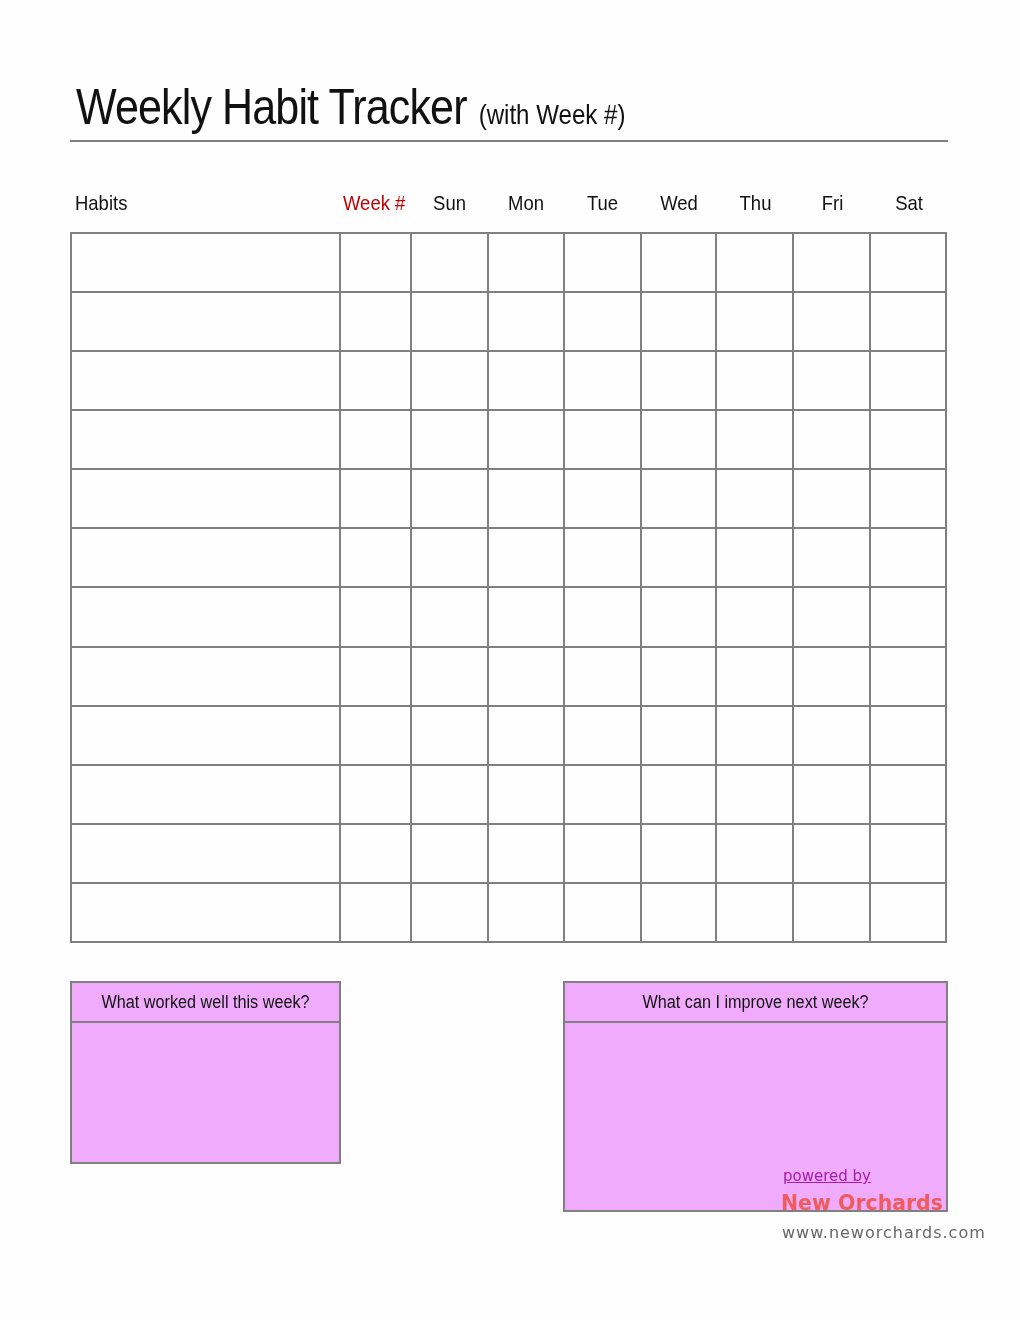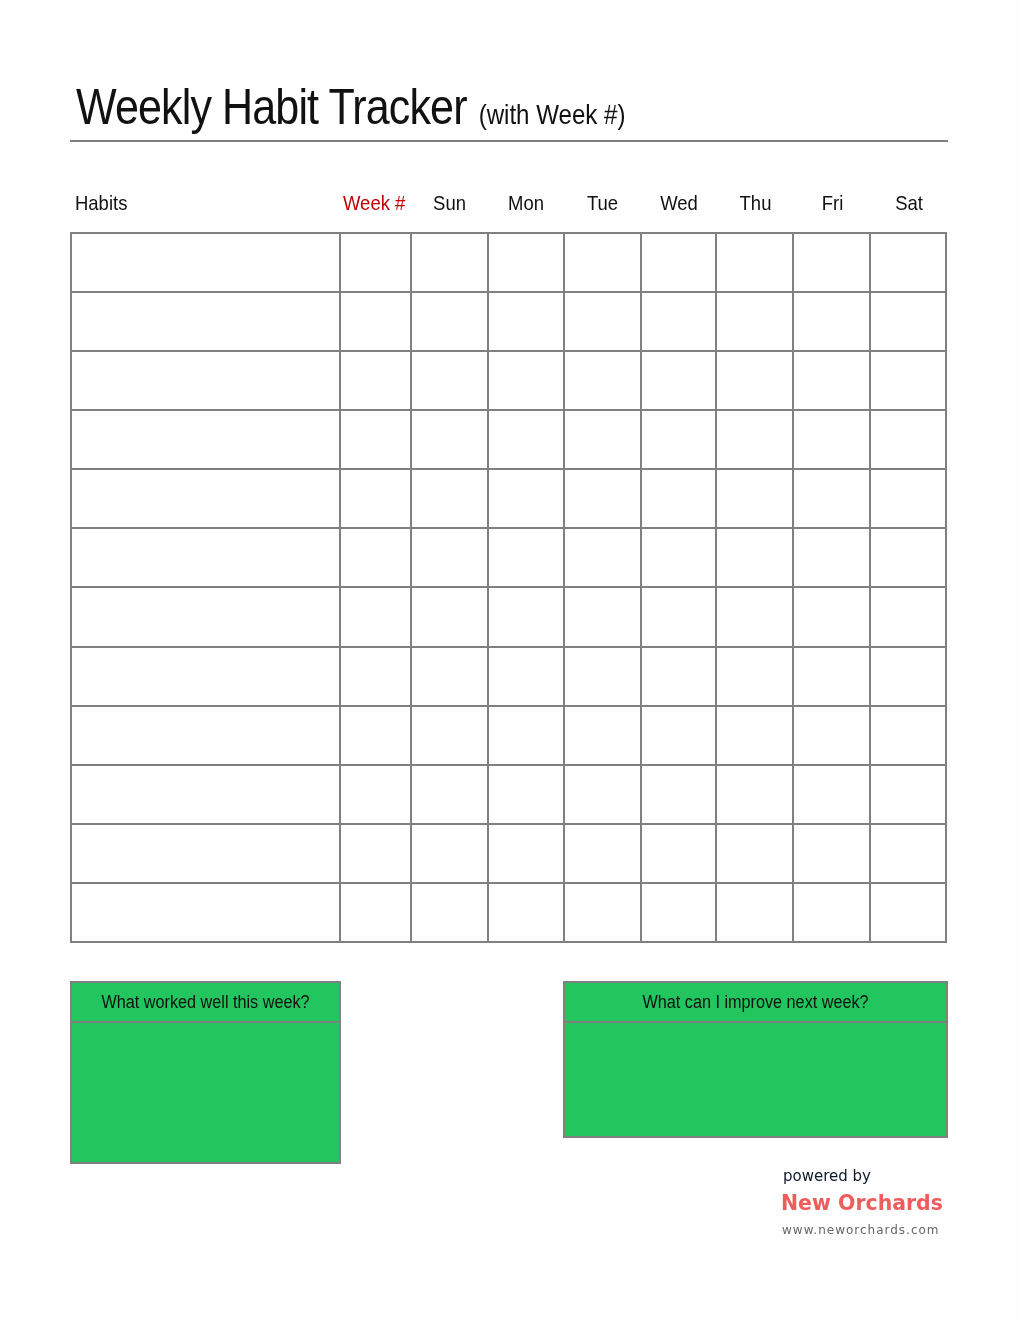--- a/index.html
+++ b/index.html
@@ -13,28 +13,28 @@
   .title .sub { font-size: 28px; letter-spacing: 0; margin-left: 14px; }
   .title-rule { position: absolute; left: 70px; top: 140px; width: 878px; height: 2px; background: #808080; }
 
   .hdr { position: absolute; top: 191px; font-size: 21px; transform: scaleX(0.88); transform-origin: left; white-space: nowrap; }
   .hdr.center { transform-origin: center; text-align: center; }
   .hdr.red { color: #c00000; }
 
   .grid { position: absolute; left: 70px; top: 232px; width: 877px; height: 711px; border-collapse: collapse; }
   .grid td { border: 2px solid #808080; padding: 0; height: 55px; }
 
-  .box { position: absolute; border: 2px solid #808080; box-sizing: border-box; background: #22c55e; }
+  .box { position: absolute; border: 2px solid #808080; box-sizing: border-box; background: #f0abfc; }
   .box .box-head { height: 38px; border-bottom: 2px solid #808080; display: flex; align-items: center; justify-content: center; font-size: 18px; }
   .box .box-head span { transform: scaleX(0.9); display: inline-block; white-space: nowrap; }
   .box .box-body { width: 100%; }
 
-  .powered { position: absolute; left: 783px; top: 1167px; font-size: 15px; color: #0f172a; font-family: "DejaVu Sans", sans-serif; }
+  .powered { position: absolute; left: 783px; top: 1167px; font-size: 15px; color: #a21caf; font-family: "DejaVu Sans", sans-serif; text-decoration: underline; }
   .brand { position: absolute; left: 781px; top: 1190px; font-size: 22px; font-weight: bold; color: #ee5c5c; font-family: "DejaVu Sans", sans-serif; transform: scaleX(0.93); transform-origin: left; white-space: nowrap; }
-  .url { position: absolute; left: 782px; top: 1223px; font-size: 12px; color: #666; letter-spacing: 1px; font-family: "DejaVu Sans", sans-serif; }
+  .url { position: absolute; left: 782px; top: 1223px; font-size: 16px; color: #666; letter-spacing: 1px; font-family: "DejaVu Sans", sans-serif; }
 </style>
 </head>
 <body>
 
 <div class="title-wrap">
   <span class="title"><span>Weekly Habit Tracker</span><span class="sub">(with Week #)</span></span>
 </div>
 <div class="title-rule"></div>
 
 <div class="hdr" style="left:75px;">Habits</div>
@@ -195,21 +195,21 @@
     </tbody>
 </table>
 
 <div class="box" style="left:70px;top:981px;width:271px;height:183px;">
   <div class="box-head">
       <span>What worked well this week?</span>
     </div>
   <div class="box-body" style="height:141px;"></div>
 </div>
 
-<div class="box" style="left:563px;top:981px;width:385px;height:157px;">
+<div class="box" style="left:563px;top:981px;width:385px;height:231px;">
   <div class="box-head">
       <span>What can I improve next week?</span>
     </div>
   <div class="box-body" style="height:141px;"></div>
 </div>
 
 <div class="powered">powered by</div>
 <div class="brand">New Orchards</div>
 <div class="url">www.neworchards.com</div>
 

